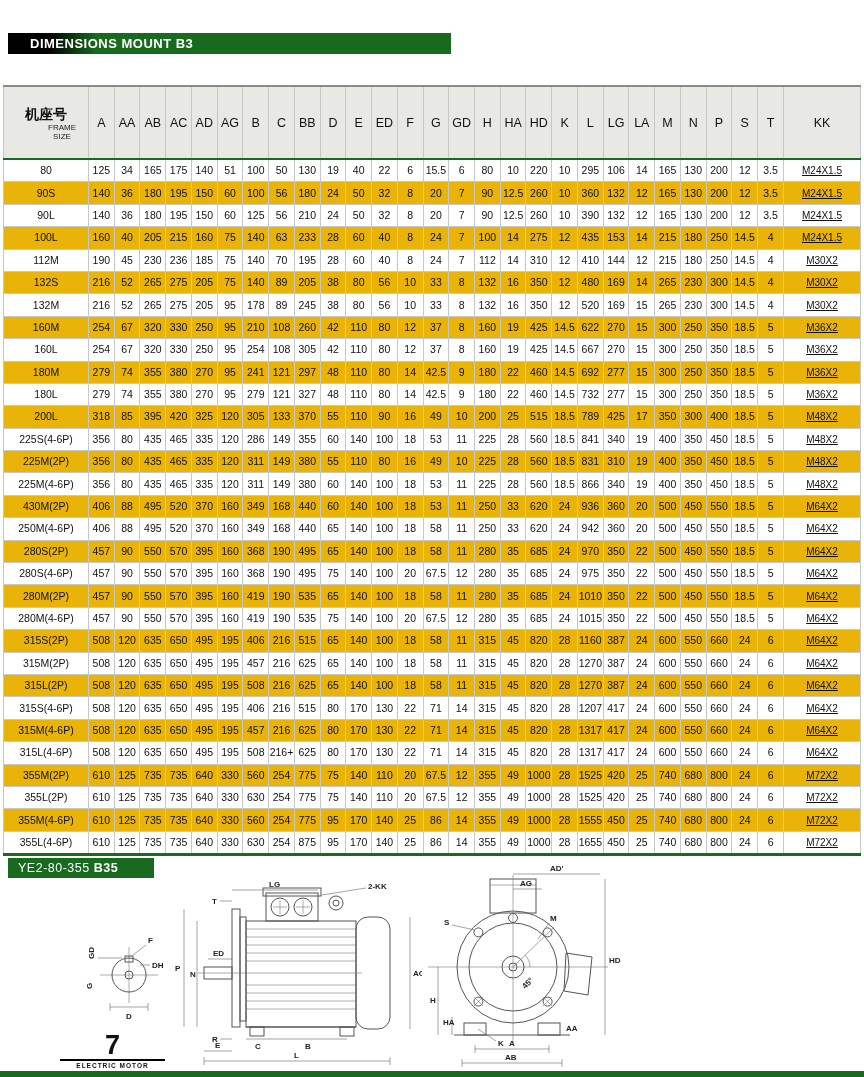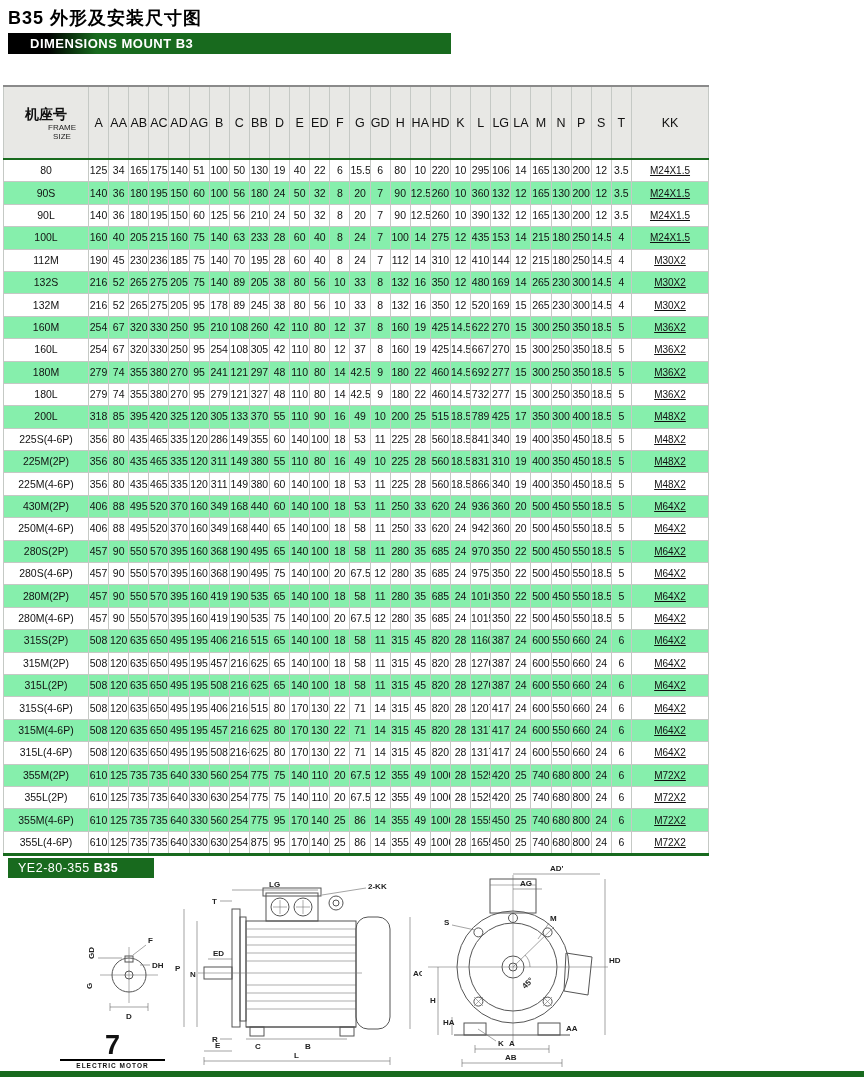--- a/index.html
+++ b/index.html
@@ -2,52 +2,51 @@
 <html style="--green: #186a1e;"><head>
 <meta charset="utf-8">
 <style>
   html,body{margin:0;padding:0;background:#fff;}
   .page{position:relative;width:864px;height:1077px;background:#fff;overflow:hidden;
         font-family:"Liberation Sans", sans-serif;color:#111;}
   .title{position:absolute;left:8px;top:6px;font-size:18px;font-weight:bold;letter-spacing:1px;color:#000;}
   .banner1{position:absolute;left:8px;top:33px;width:443px;height:21px;box-sizing:border-box;
            background:linear-gradient(90deg,#000 0%,#000 9%,var(--green,#186a1e) 20%,var(--green,#186a1e) 100%);
            color:#fff;font-weight:bold;font-size:13px;line-height:21px;padding-left:22px;letter-spacing:.5px;}
-  table.dim{position:absolute;left:3px;top:85px;width:706px;border-collapse:collapse;table-layout:fixed;}
+  table.dim{position:absolute;left:3px;top:85px;width:858px;border-collapse:collapse;table-layout:fixed;}
   table.dim th,table.dim td{border:1px solid #c5c9c5;text-align:center;padding:0;overflow:hidden;white-space:nowrap;}
   table.dim thead th{background:#e8e8e5;height:71px;font-weight:normal;font-size:12.5px;
                      border-top:2px solid #8a8a8a;border-bottom:2px solid var(--green,#186a1e);}
   th.framehead{width:84px;}
   table.dim thead th:last-child{width:76px;}
   .cn{display:block;font-size:14px;font-weight:bold;line-height:17px;margin-top:2px;}
   .en{display:block;font-size:8px;line-height:9px;color:#222;margin-left:32px;}
   table.dim tbody td{height:21.4px;font-size:10.5px;line-height:21px;}
   table.dim tbody td:last-child{font-size:10px;text-decoration:underline;}
-  table.dim tbody tr.alt{background:#86efac;}
+  table.dim tbody tr.alt{background:#eab308;}
   table.dim tbody tr:last-child td{border-bottom:3px solid var(--green,#186a1e);}
   .banner2{position:absolute;left:8px;top:858px;width:146px;height:20px;box-sizing:border-box;
            background:var(--green,#186a1e);color:#fff;font-size:12.5px;line-height:20px;padding-left:10px;letter-spacing:.5px;}
   .banner2 b{font-weight:bold;}
   .drawings{position:absolute;left:0;top:865px;width:864px;height:206px;}
   .drawings svg{position:absolute;}
   svg text{font-family:"Liberation Sans",sans-serif;font-size:8px;fill:#222;font-weight:bold;}
   svg .ln{stroke:#555;fill:none;stroke-width:1;}
   svg .thin{stroke:#777;fill:none;stroke-width:.6;}
   svg .dim{stroke:#666;fill:none;stroke-width:.6;}
   .logo{position:absolute;left:60px;top:1031px;width:105px;text-align:center;}
   .logo .num{display:block;font-size:27px;font-weight:bold;line-height:28px;border-bottom:2.5px solid #000;}
   .logo .sub{display:block;font-size:6.5px;font-weight:bold;letter-spacing:1px;margin-top:1px;}
   .bottombar{position:absolute;left:0;bottom:0;width:864px;height:6px;background:var(--green,#186a1e);}
 </style>
 </head>
 <body>
 
 <div class="page">
 
-  <div class="title">B35 外形及安装尺寸图</div>
   <div class="banner1">DIMENSIONS MOUNT B3</div>
 
   <table class="dim">
     <thead>
       <tr>
         <th class="framehead">
           <span class="cn">机座号</span>
           <span class="en">FRAME</span>
           <span class="en">SIZE</span>
         </th>

